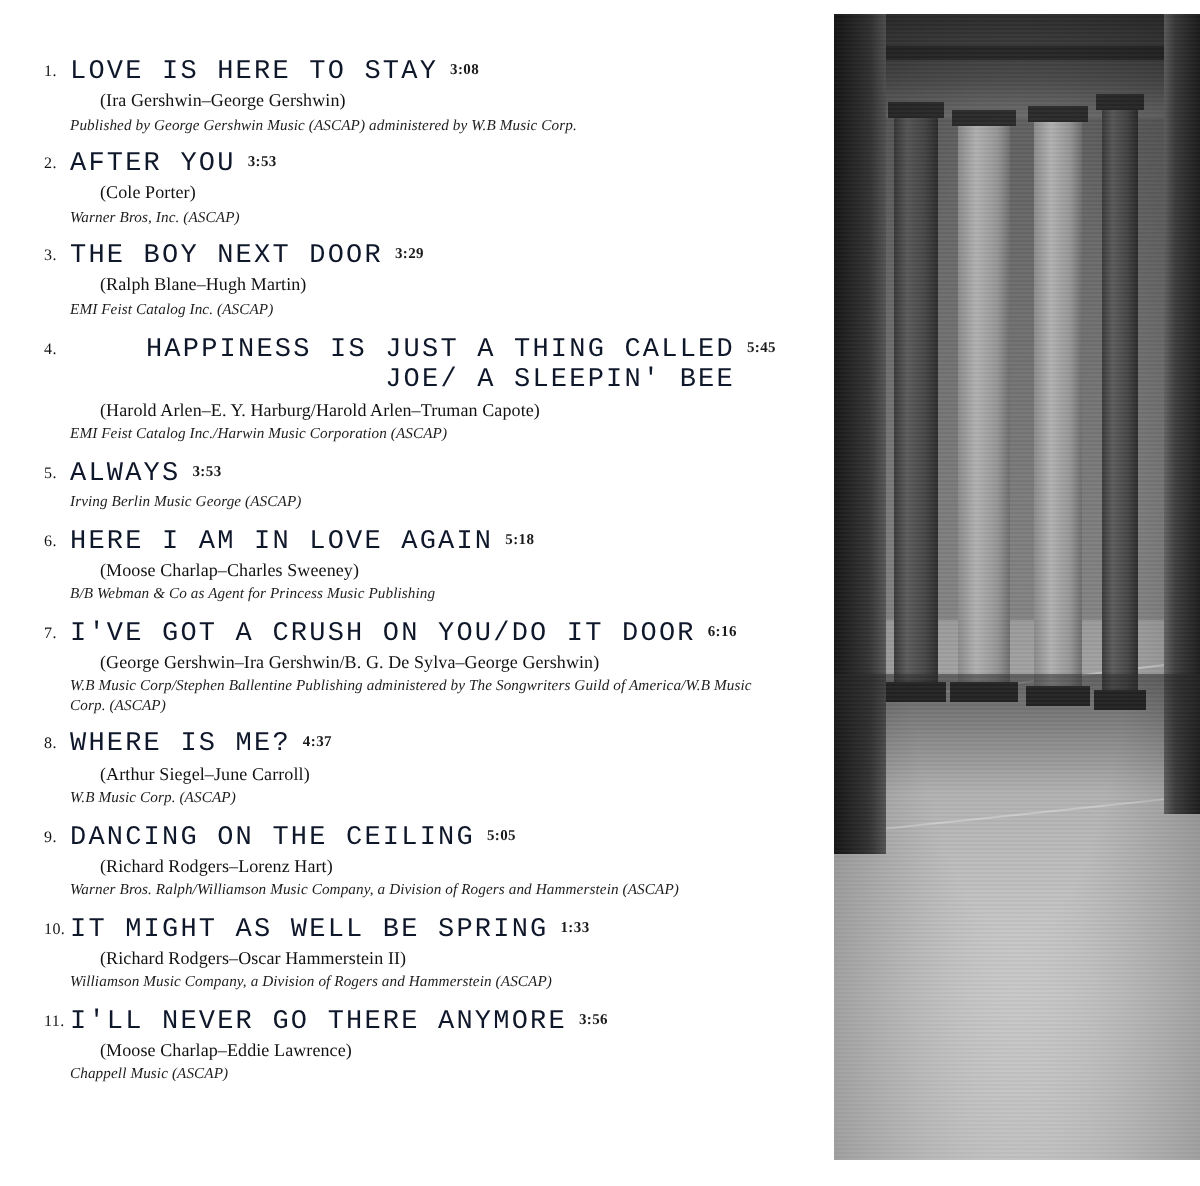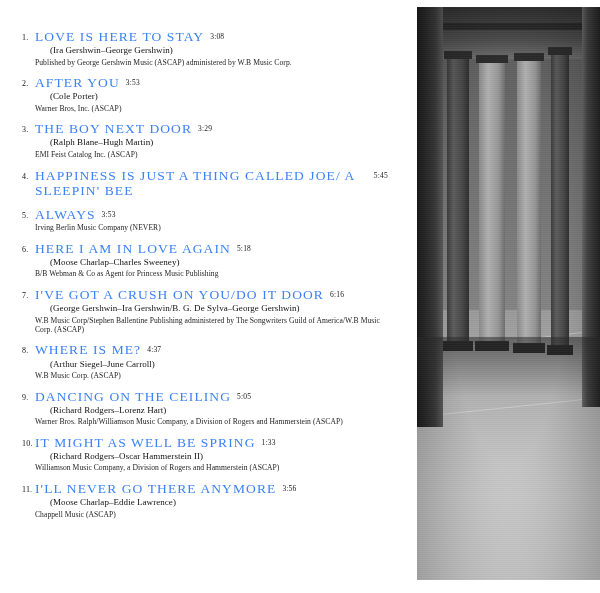--- a/index.html
+++ b/index.html
@@ -44,56 +44,59 @@
     font-size: 8px;
     width: 13px;
     flex: 0 0 13px;
     text-align: left;
     letter-spacing: 0.2px;
     color: #141414;
     position: relative;
     top: -1px;
   }
   .track-title {
-    font-family: Liberation Serif, serif;
+    font-family: Liberation Mono, monospace;
     font-size: 13.5px;
     letter-spacing: 1.1px;
     font-weight: 400;
-    color: #3b82f6;
+    color: #0f172a;
     white-space: nowrap;
   }
   .track-title.wrap {
     white-space: normal;
     line-height: 1.12;
+    text-align: right;
   }
   .track-time {
     font-size: 7.5px;
     letter-spacing: 0.2px;
     margin-left: 6px;
     color: #1a1a1a;
     position: relative;
     top: -2px;
+    font-weight: bold;
   }
   .track-body {
     margin-left: 13px;
   }
   .writers {
     font-size: 9px;
     letter-spacing: 0.05px;
     line-height: 1.22;
     color: #111111;
     margin-top: 1px;
     margin-left: 15px;
   }
   .publisher {
     font-size: 7.6px;
     letter-spacing: 0.05px;
     line-height: 1.25;
     color: #1d1d1d;
     margin-top: 1.5px;
+    font-style: italic;
   }
 
   
   .photo {
     position: absolute;
     right: 0;
     top: 0;
     width: 194px;
     height: 593px;
     background: #ffffff;
@@ -235,30 +238,34 @@
         <div class="publisher">EMI Feist Catalog Inc. (ASCAP)</div>
       </div>
     </div>
 
     <div class="track">
       <div class="track-head">
         <span class="track-num">4.</span>
         <span class="track-title wrap">HAPPINESS IS JUST A THING CALLED JOE/ A SLEEPIN' BEE</span>
         <span class="track-time">5:45</span>
       </div>
+      <div class="track-body">
+        <div class="writers">(Harold Arlen–E. Y. Harburg/Harold Arlen–Truman Capote)</div>
+        <div class="publisher">EMI Feist Catalog Inc./Harwin Music Corporation (ASCAP)</div>
+      </div>
     </div>
 
     <div class="track">
       <div class="track-head">
         <span class="track-num">5.</span>
         <span class="track-title">ALWAYS</span>
         <span class="track-time">3:53</span>
       </div>
       <div class="track-body">
-        <div class="publisher">Irving Berlin Music Company (NEVER)</div>
+        <div class="publisher">Irving Berlin Music George (ASCAP)</div>
       </div>
     </div>
 
     <div class="track">
       <div class="track-head">
         <span class="track-num">6.</span>
         <span class="track-title">HERE I AM IN LOVE AGAIN</span>
         <span class="track-time">5:18</span>
       </div>
       <div class="track-body">

